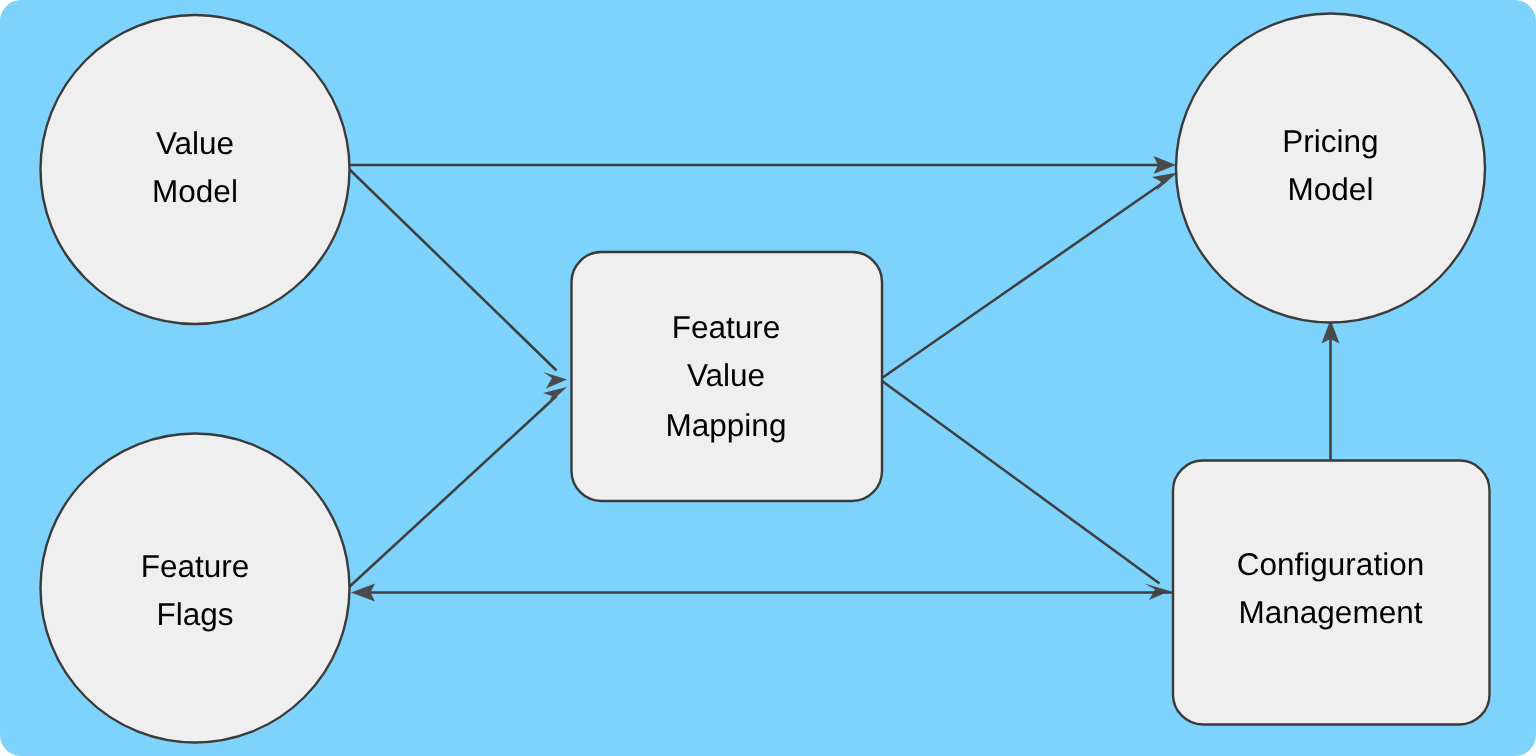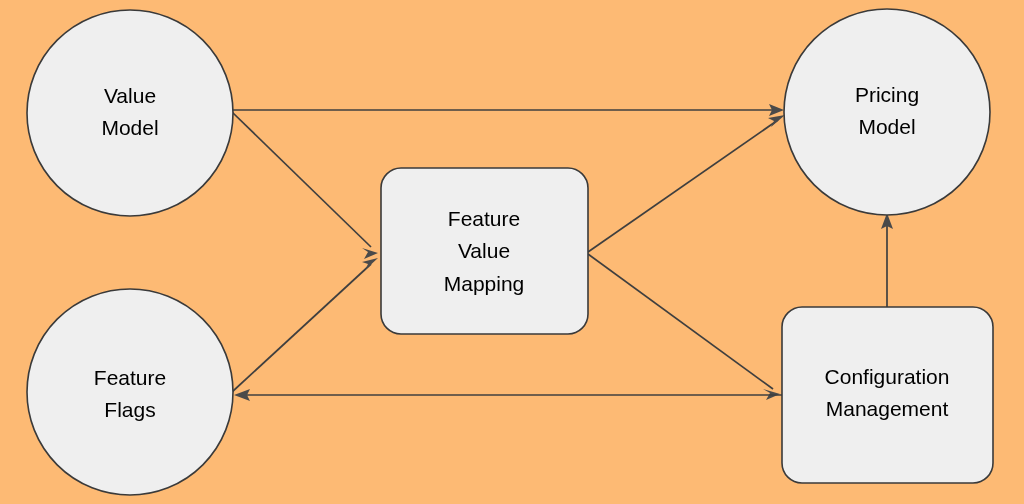--- a/index.html
+++ b/index.html
@@ -8,22 +8,23 @@
     padding: 0;
     background: #ffffff;
   }
   body {
     font-family: "Liberation Sans", sans-serif;
   }
   #canvas {
     position: relative;
     width: 1024px;
     height: 504px;
-    background: #fdba74;
+    background: #7dd3fc;
     overflow: hidden;
+    border-radius: 14px;
   }
   #diagram-svg {
     position: absolute;
     top: 0;
     left: 0;
     width: 1024px;
     height: 504px;
   }
   .node-shape {
     fill: #efefef;

